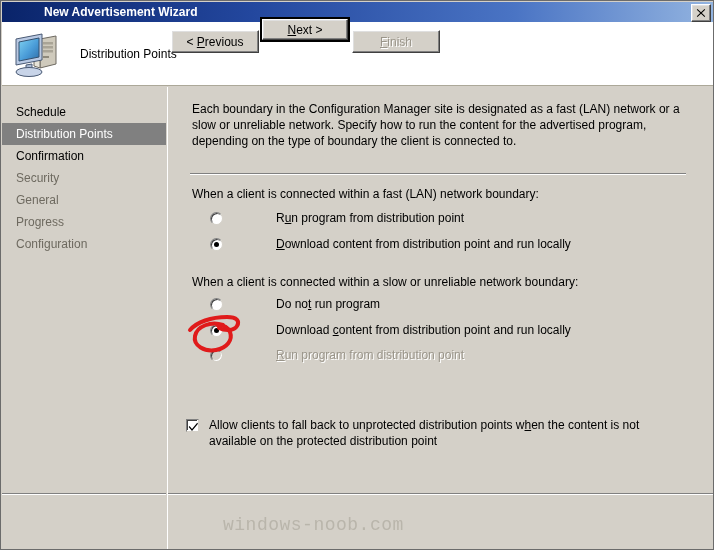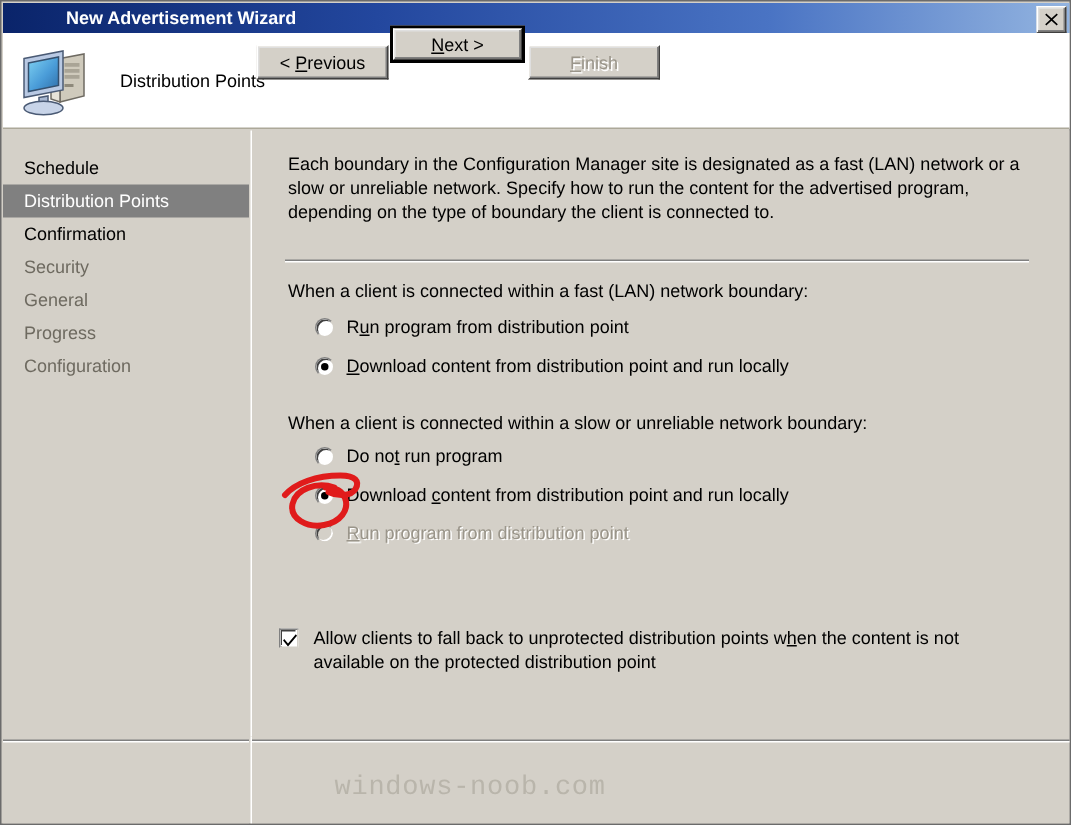--- a/index.html
+++ b/index.html
@@ -150,20 +150,21 @@
 
   
   .radio-row {
     position: absolute;
     left: 42px;
     height: 18px;
     display: flex;
     align-items: center;
     cursor: default;
     white-space: nowrap;
+    gap: 45px;
   }
   .radio-row.disabled { cursor: default; }
 
   .radio-mark {
     width: 13px; height: 13px;
     border-radius: 50%;
     background: #ffffff;
     box-sizing: border-box;
     border: 1px solid #808080;
     border-right-color: #d4d0c8;

